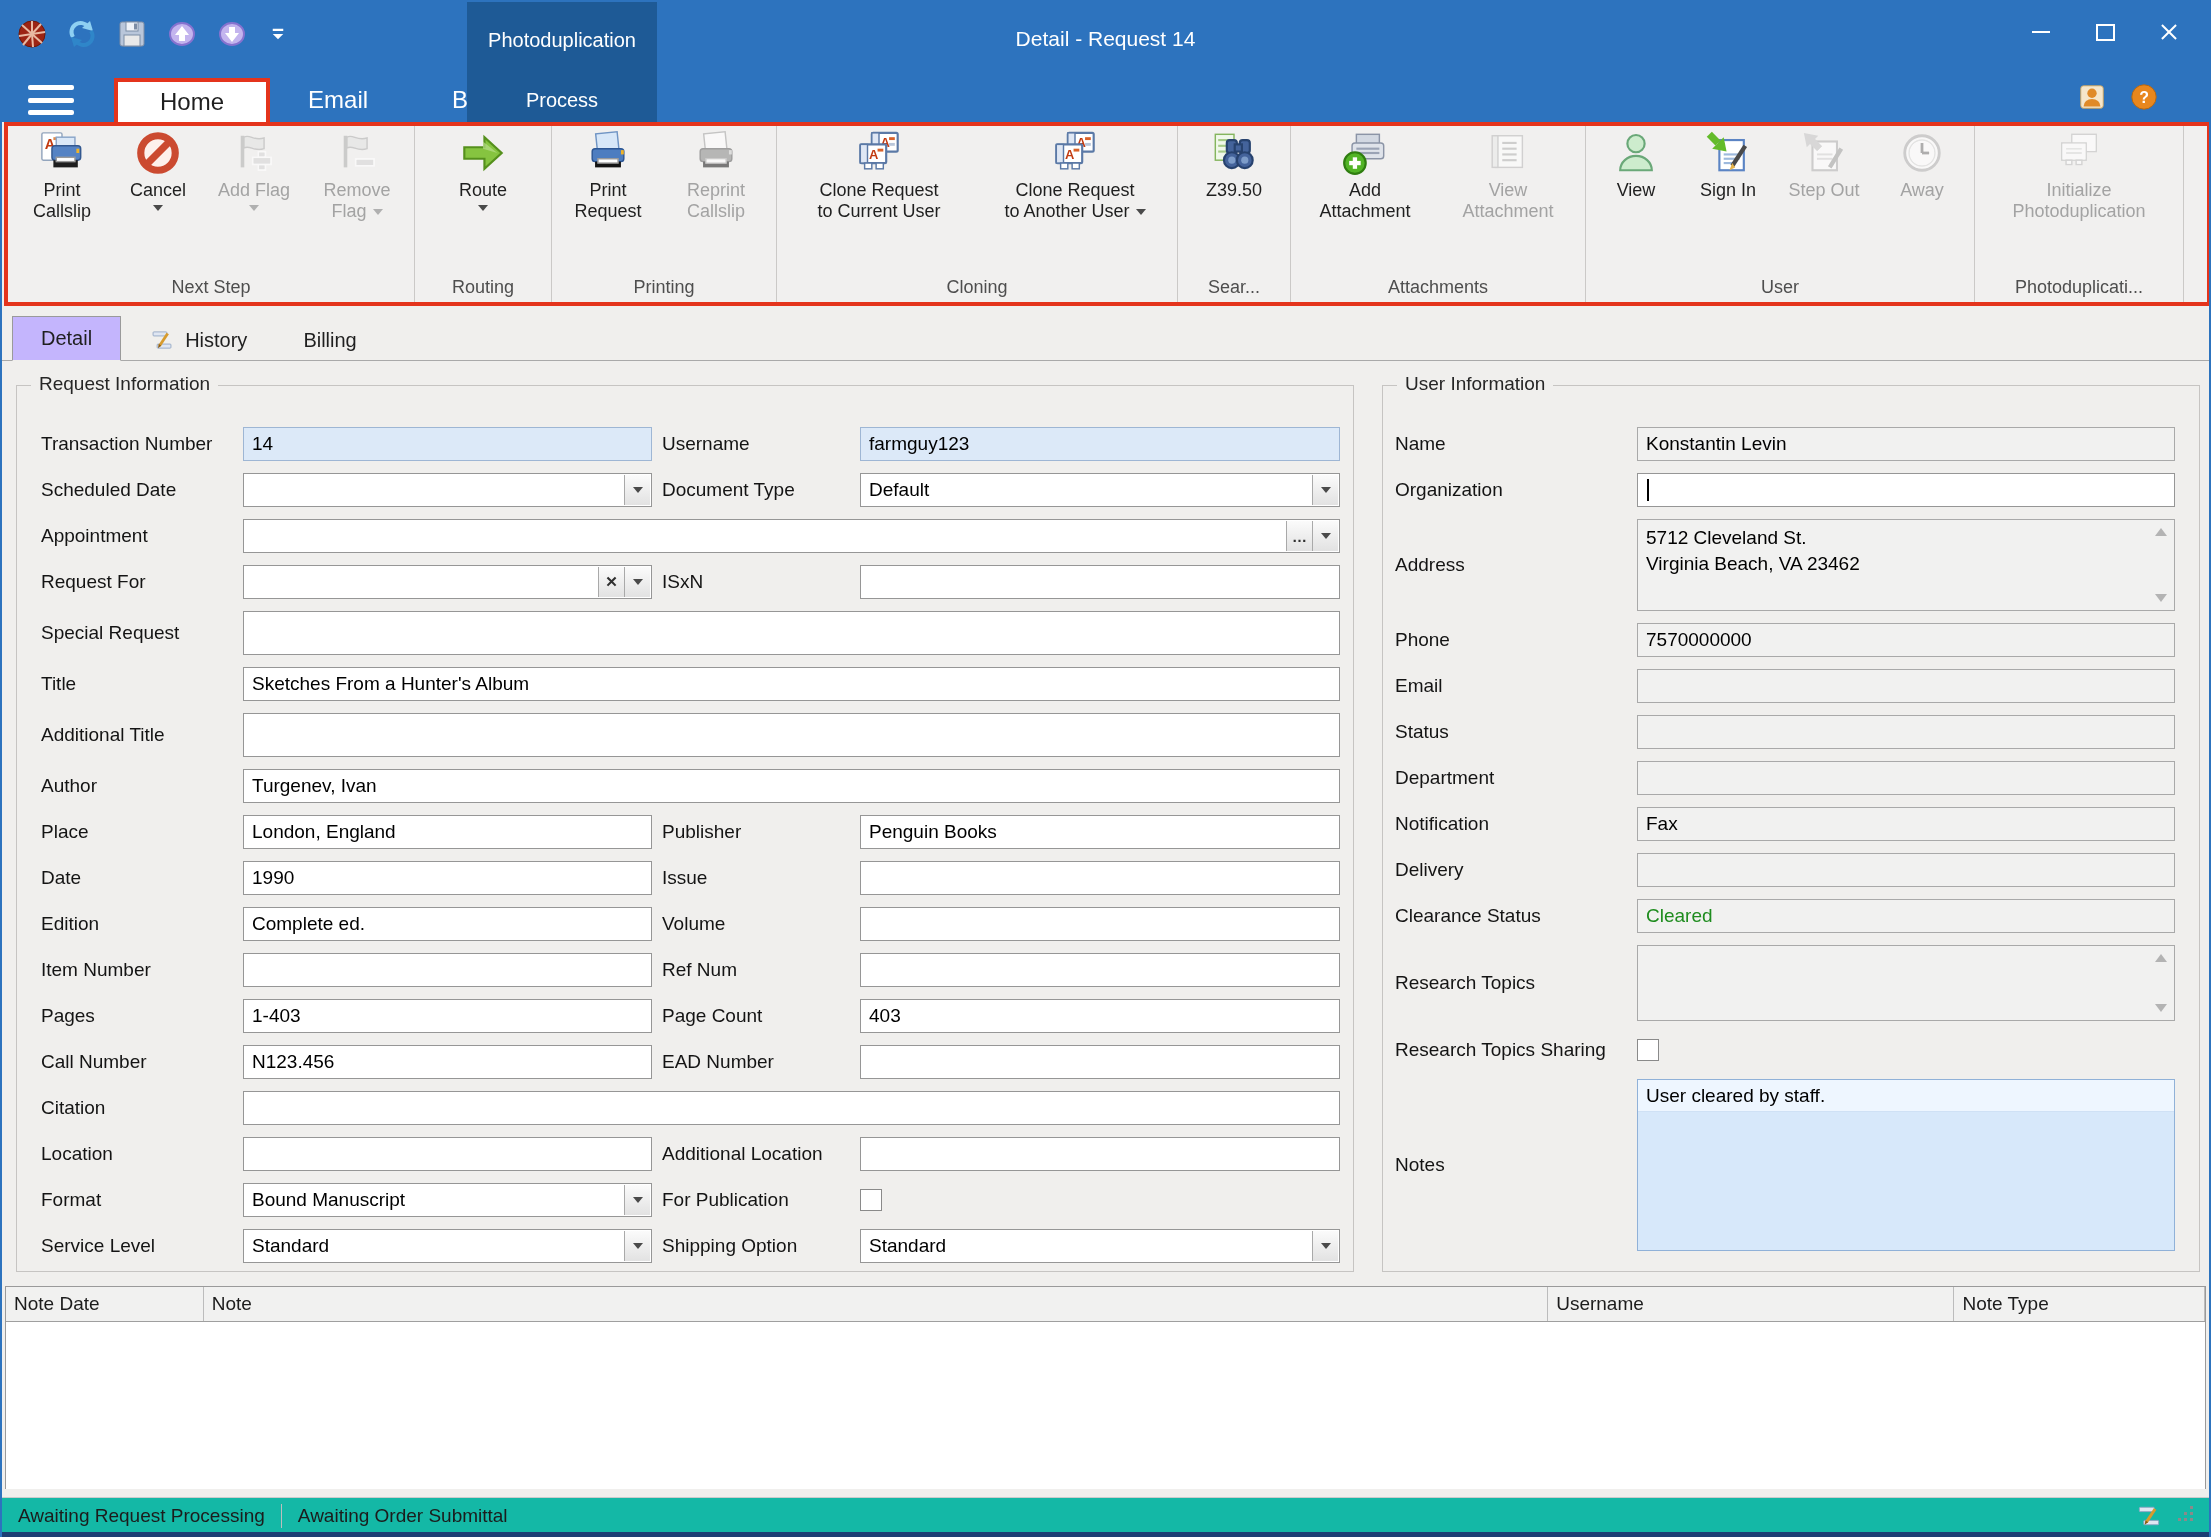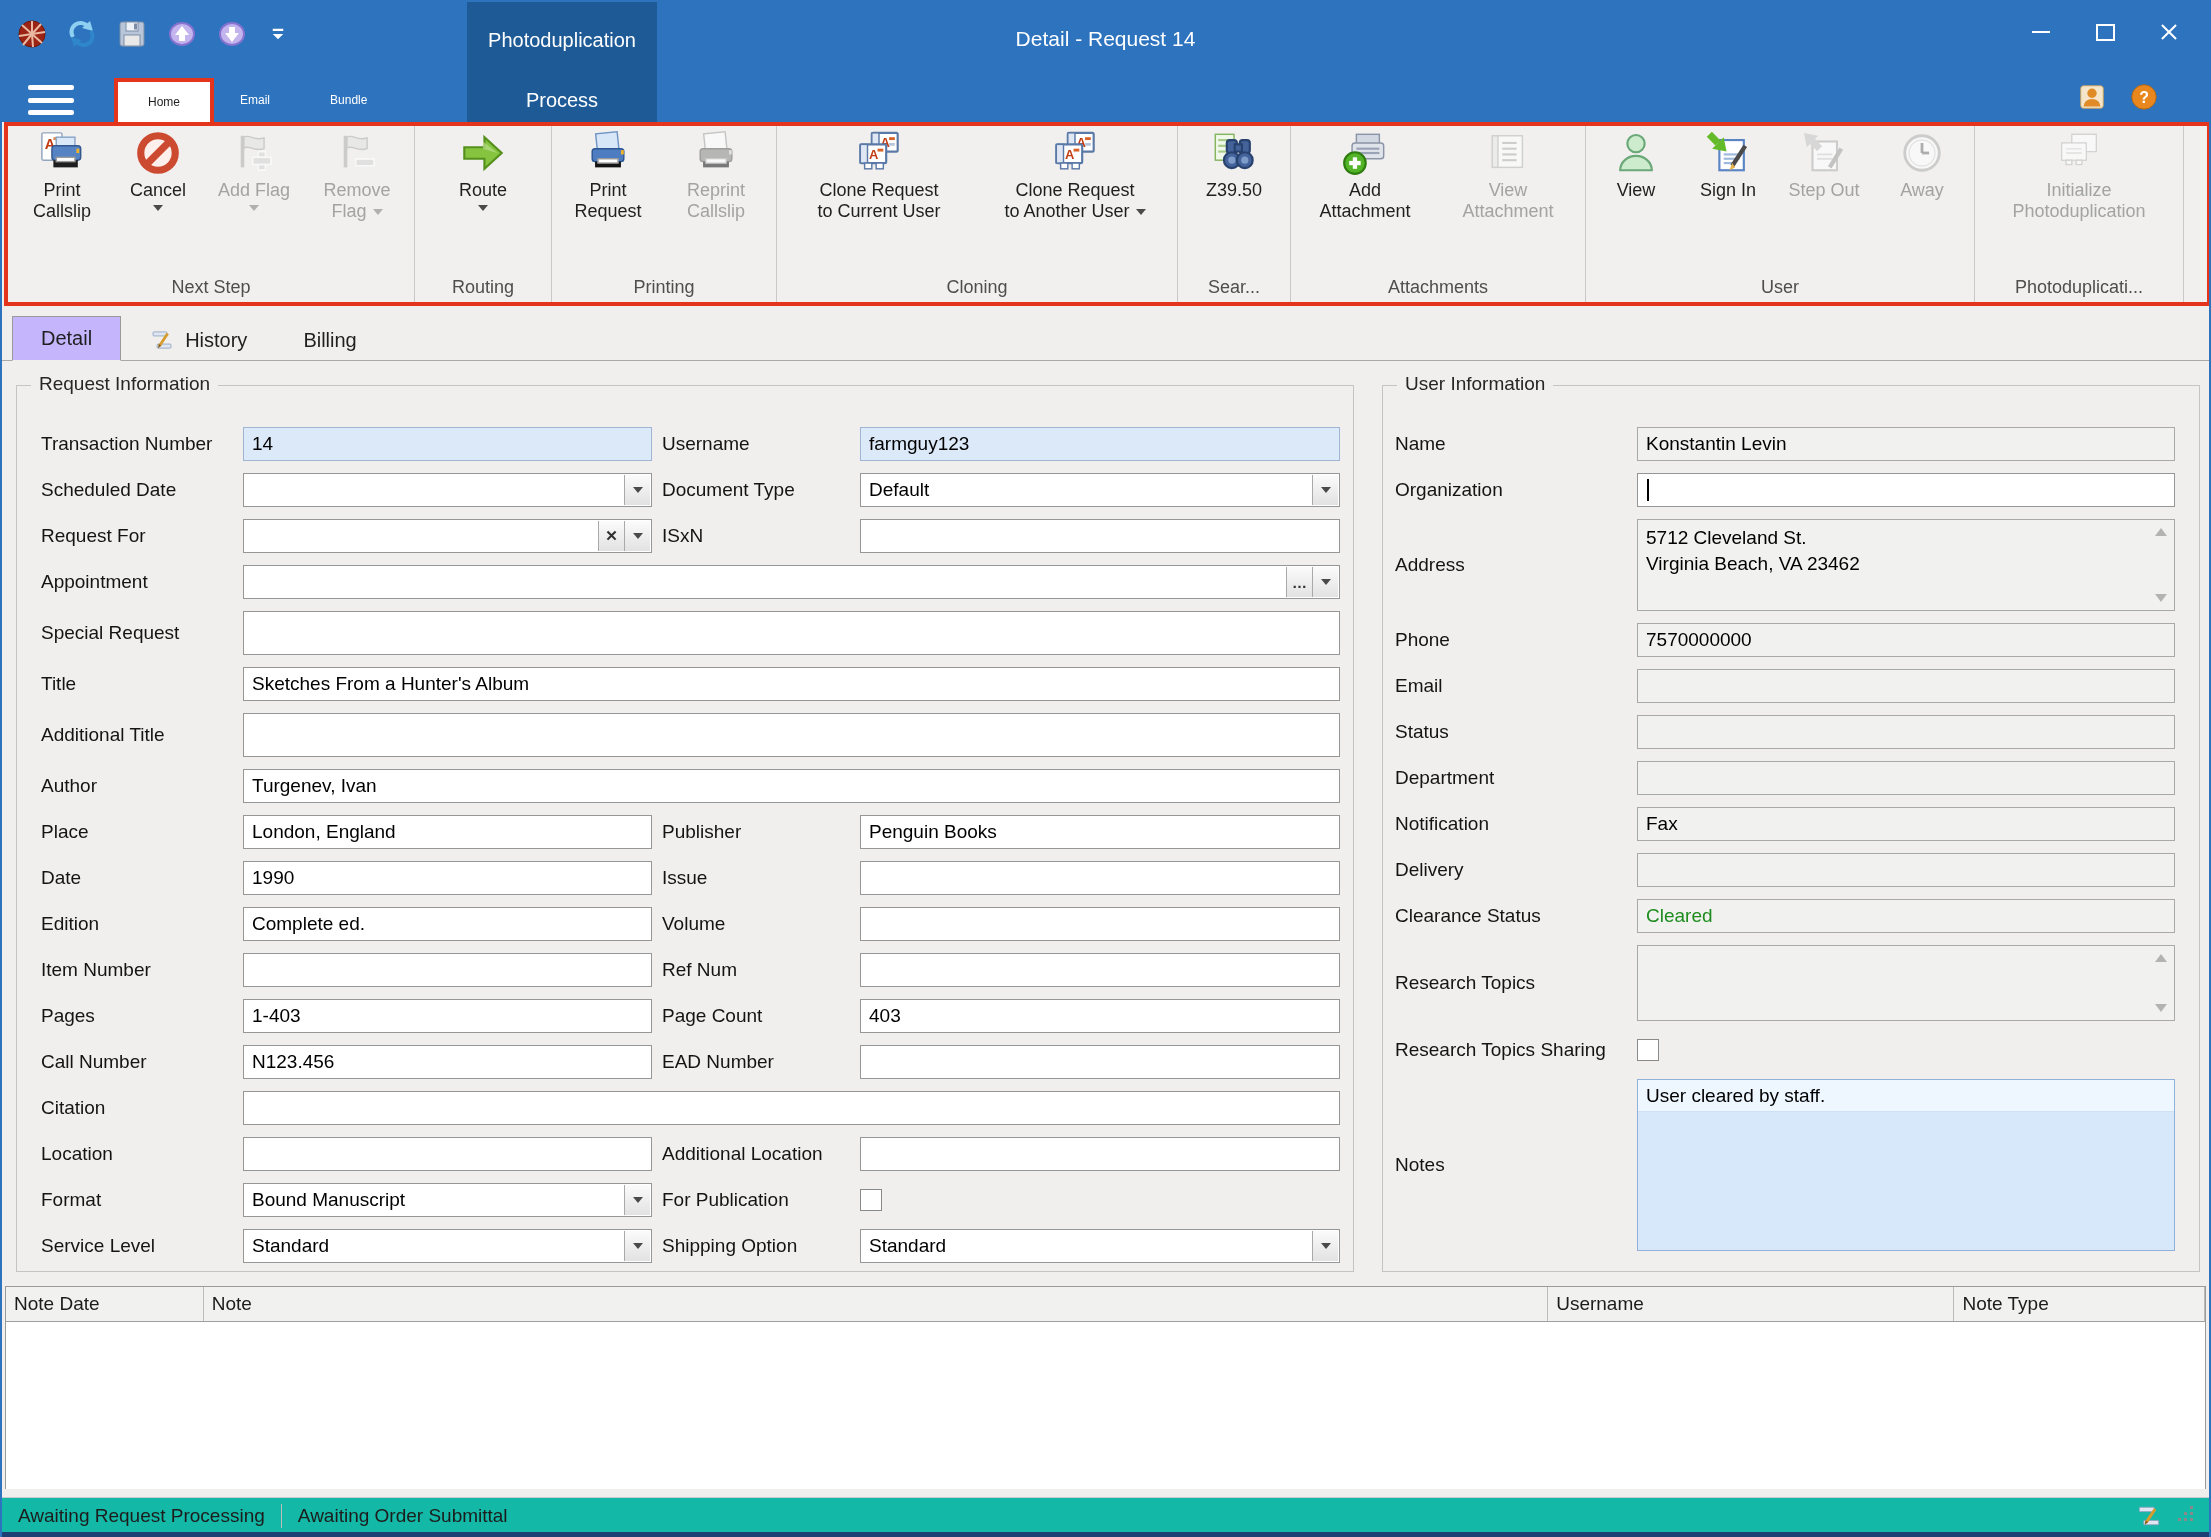--- a/index.html
+++ b/index.html
@@ -20,21 +20,21 @@
   .win-btn{width:64px;display:flex;align-items:center;justify-content:center;}
   .glyph-min{width:18px;height:2px;background:#fff;}
   .glyph-max{width:15px;height:13px;border:2px solid #fff;}
   .glyph-close{position:relative;width:20px;height:20px;}
   .glyph-close span{position:absolute;left:0;top:9px;width:20px;height:2px;background:#fff;}
   .glyph-close span:first-child{transform:rotate(45deg);}
   .glyph-close span:last-child{transform:rotate(-45deg);}
   .hamburger{width:46px;height:30px;margin-right:44px;margin-bottom:7px;display:flex;flex-direction:column;justify-content:space-between;}
   .hamburger span{display:block;height:5px;background:#fff;border-radius:2px;}
   .menu-tabs{display:flex;align-items:flex-end;height:44px;}
-  .menu-tab{height:44px;padding:0 30px;display:flex;align-items:center;color:#fff;font-size:12px;}
+  .menu-tab{height:44px;padding:0 42px;display:flex;align-items:center;color:#fff;font-size:24px;}
   .menu-tab.active{background:#fff;color:#1f1f1f;height:40px;box-shadow:0 0 0 4px var(--red,#e4341c);z-index:4;position:relative;}
   .tabrow-right{position:absolute;right:50px;top:82px;display:flex;gap:22px;}
   .tr-icon{width:30px;height:30px;}
   .tr-icon svg{width:100%;height:100%;}
   
   .ribbon{position:absolute;left:2px;top:122px;width:2207px;height:184px;background:#f1f0ef;border:4px solid var(--red,#e4341c);box-sizing:border-box;display:flex;}
   .rgroup{position:relative;display:flex;flex-direction:column;height:100%;border-right:1px solid #cbc9c7;padding:0 4px;box-sizing:border-box;}
   .rbtns{display:flex;flex-direction:row;align-items:flex-start;height:144px;}
   .rbtn{display:flex;flex-direction:column;align-items:center;padding-top:4px;box-sizing:border-box;font-size:18px;color:#1f1f1f;cursor:default;}
   .rbtn.disabled{color:#a3a3a3;}
@@ -476,45 +476,45 @@
           <div class="fld f-white c4">
             <span>Default</span>
             <div class="combo-btns">
               <div class="cbtn">
                 <span class="caret"></span>
               </div>
             </div>
           </div>
         </div>
         <div class="frow">
+          <div class="flabel">Appointment</div>
+          <div class="fld f-white full">
+            <span></span>
+            <div class="combo-btns">
+              <div class="cbtn">…</div>
+              <div class="cbtn">
+                <span class="caret"></span>
+              </div>
+            </div>
+          </div>
+        </div>
+        <div class="frow">
           <div class="flabel">Request For</div>
           <div class="fld f-white c2">
             <span></span>
             <div class="combo-btns">
               <div class="cbtn">✕</div>
               <div class="cbtn">
                 <span class="caret"></span>
               </div>
             </div>
           </div>
           <div class="flabel c3">ISxN</div>
           <div class="fld f-white c4">
             <span></span>
-          </div>
-        </div>
-        <div class="frow">
-          <div class="flabel">Appointment</div>
-          <div class="fld f-white full">
-            <span></span>
-            <div class="combo-btns">
-              <div class="cbtn">…</div>
-              <div class="cbtn">
-                <span class="caret"></span>
-              </div>
-            </div>
           </div>
         </div>
         <div class="frow">
           <div class="flabel">Special Request</div>
           <div class="fld f-white tallf full">
             <span></span>
           </div>
         </div>
         <div class="frow">
           <div class="flabel">Title</div>

